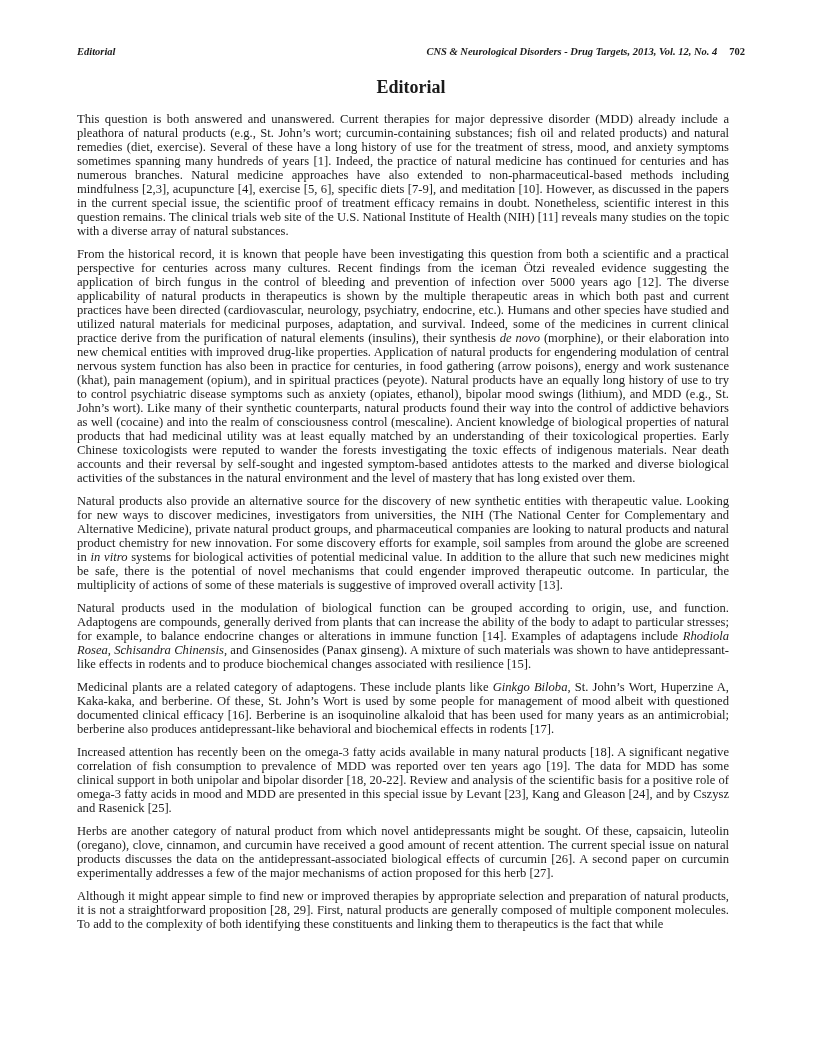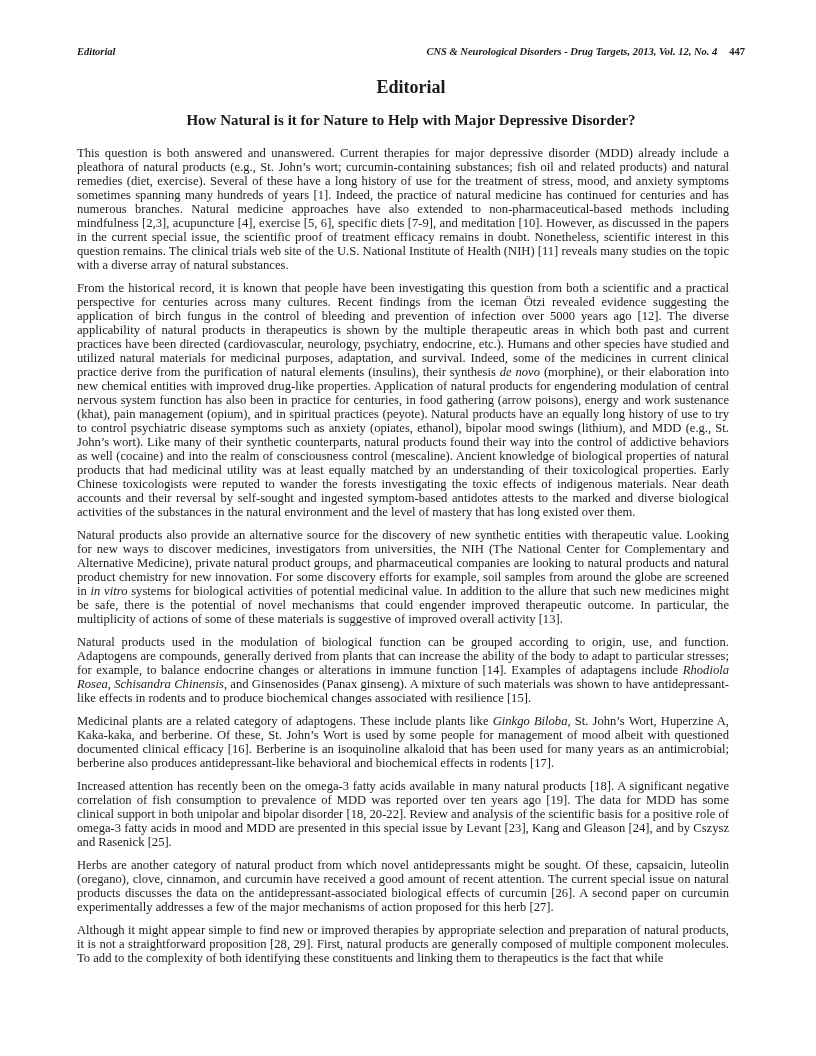--- a/index.html
+++ b/index.html
@@ -61,27 +61,26 @@
     font-style: italic;
   }
 </style>
 </head>
 <body>
 
 <div class="page">
   <div class="running-head">
     <span class="left">Editorial</span>
     <span class="right">
-      <span>CNS &amp; Neurological Disorders - Drug Targets, 2013, Vol. 12, No. 4</span><span class="pageno">447</span>
+      <span>CNS &amp; Neurological Disorders - Drug Targets, 2013, Vol. 12, No. 4</span><span class="pageno">702</span>
     </span>
   </div>
 
   <h1 class="section-heading">Editorial</h1>
 
-  <h2 class="article-title">How Natural is it for Nature to Help with Major Depressive Disorder?</h2>
 
   <div class="article-body">
       <p><span>This question is both answered and unanswered. Current therapies for major depressive disorder (MDD) already include a pleathora of natural products (e.g., St. John’s wort; curcumin-containing substances; fish oil and related products) and natural remedies (diet, exercise). Several of these have a long history of use for the treatment of stress, mood, and anxiety symptoms sometimes spanning many hundreds of years [1]. Indeed, the practice of natural medicine has continued for centuries and has numerous branches. Natural medicine approaches have also extended to non-pharmaceutical-based methods including mindfulness [2,3], acupuncture [4], exercise [5, 6], specific diets [7-9], and meditation [10]. However, as discussed in the papers in the current special issue, the scientific proof of treatment efficacy remains in doubt. Nonetheless, scientific interest in this question remains. The clinical trials web site of the U.S. National Institute of Health (NIH) [11] reveals many studies on the topic with a diverse array of natural substances.</span></p>
       <p><span>From the historical record, it is known that people have been investigating this question from both a scientific and a practical perspective for centuries across many cultures. Recent findings from the iceman Ötzi revealed evidence suggesting the application of birch fungus in the control of bleeding and prevention of infection over 5000 years ago [12]. The diverse applicability of natural products in therapeutics is shown by the multiple therapeutic areas in which both past and current practices have been directed (cardiovascular, neurology, psychiatry, endocrine, etc.). Humans and other species have studied and utilized natural materials for medicinal purposes, adaptation, and survival. Indeed, some of the medicines in current clinical practice derive from the purification of natural elements (insulins), their synthesis </span><span class="it">de novo</span><span> (morphine), or their elaboration into new chemical entities with improved drug-like properties. Application of natural products for engendering modulation of central nervous system function has also been in practice for centuries, in food gathering (arrow poisons), energy and work sustenance (khat), pain management (opium), and in spiritual practices (peyote). Natural products have an equally long history of use to try to control psychiatric disease symptoms such as anxiety (opiates, ethanol), bipolar mood swings (lithium), and MDD (e.g., St. John’s wort). Like many of their synthetic counterparts, natural products found their way into the control of addictive behaviors as well (cocaine) and into the realm of consciousness control (mescaline). Ancient knowledge of biological properties of natural products that had medicinal utility was at least equally matched by an understanding of their toxicological properties. Early Chinese toxicologists were reputed to wander the forests investigating the toxic effects of indigenous materials. Near death accounts and their reversal by self-sought and ingested symptom-based antidotes attests to the marked and diverse biological activities of the substances in the natural environment and the level of mastery that has long existed over them.</span></p>
       <p><span>Natural products also provide an alternative source for the discovery of new synthetic entities with therapeutic value. Looking for new ways to discover medicines, investigators from universities, the NIH (The National Center for Complementary and Alternative Medicine), private natural product groups, and pharmaceutical companies are looking to natural products and natural product chemistry for new innovation. For some discovery efforts for example, soil samples from around the globe are screened in </span><span class="it">in vitro</span><span> systems for biological activities of potential medicinal value. In addition to the allure that such new medicines might be safe, there is the potential of novel mechanisms that could engender improved therapeutic outcome. In particular, the multiplicity of actions of some of these materials is suggestive of improved overall activity [13].</span></p>
       <p><span>Natural products used in the modulation of biological function can be grouped according to origin, use, and function. Adaptogens are compounds, generally derived from plants that can increase the ability of the body to adapt to particular stresses; for example, to balance endocrine changes or alterations in immune function [14]. Examples of adaptagens include </span><span class="it">Rhodiola Rosea</span><span>, </span><span class="it">Schisandra Chinensis</span><span>, and Ginsenosides (Panax ginseng). A mixture of such materials was shown to have antidepressant-like effects in rodents and to produce biochemical changes associated with resilience [15].</span></p>
       <p><span>Medicinal plants are a related category of adaptogens. These include plants like </span><span class="it">Ginkgo Biloba</span><span>, St. John’s Wort, Huperzine A, Kaka-kaka, and berberine. Of these, St. John’s Wort is used by some people for management of mood albeit with questioned documented clinical efficacy [16]. Berberine is an isoquinoline alkaloid that has been used for many years as an antimicrobial; berberine also produces antidepressant-like behavioral and biochemical effects in rodents [17].</span></p>
       <p><span>Increased attention has recently been on the omega-3 fatty acids available in many natural products [18]. A significant negative correlation of fish consumption to prevalence of MDD was reported over ten years ago [19]. The data for MDD has some clinical support in both unipolar and bipolar disorder [18, 20-22]. Review and analysis of the scientific basis for a positive role of omega-3 fatty acids in mood and MDD are presented in this special issue by Levant [23], Kang and Gleason [24], and by Cszysz and Rasenick [25].</span></p>
       <p><span>Herbs are another category of natural product from which novel antidepressants might be sought. Of these, capsaicin, luteolin (oregano), clove, cinnamon, and curcumin have received a good amount of recent attention. The current special issue on natural products discusses the data on the antidepressant-associated biological effects of curcumin [26]. A second paper on curcumin experimentally addresses a few of the major mechanisms of action proposed for this herb [27].</span></p>
       <p><span>Although it might appear simple to find new or improved therapies by appropriate selection and preparation of natural products, it is not a straightforward proposition [28, 29]. First, natural products are generally composed of multiple component molecules. To add to the complexity of both identifying these constituents and linking them to therapeutics is the fact that while</span></p>

